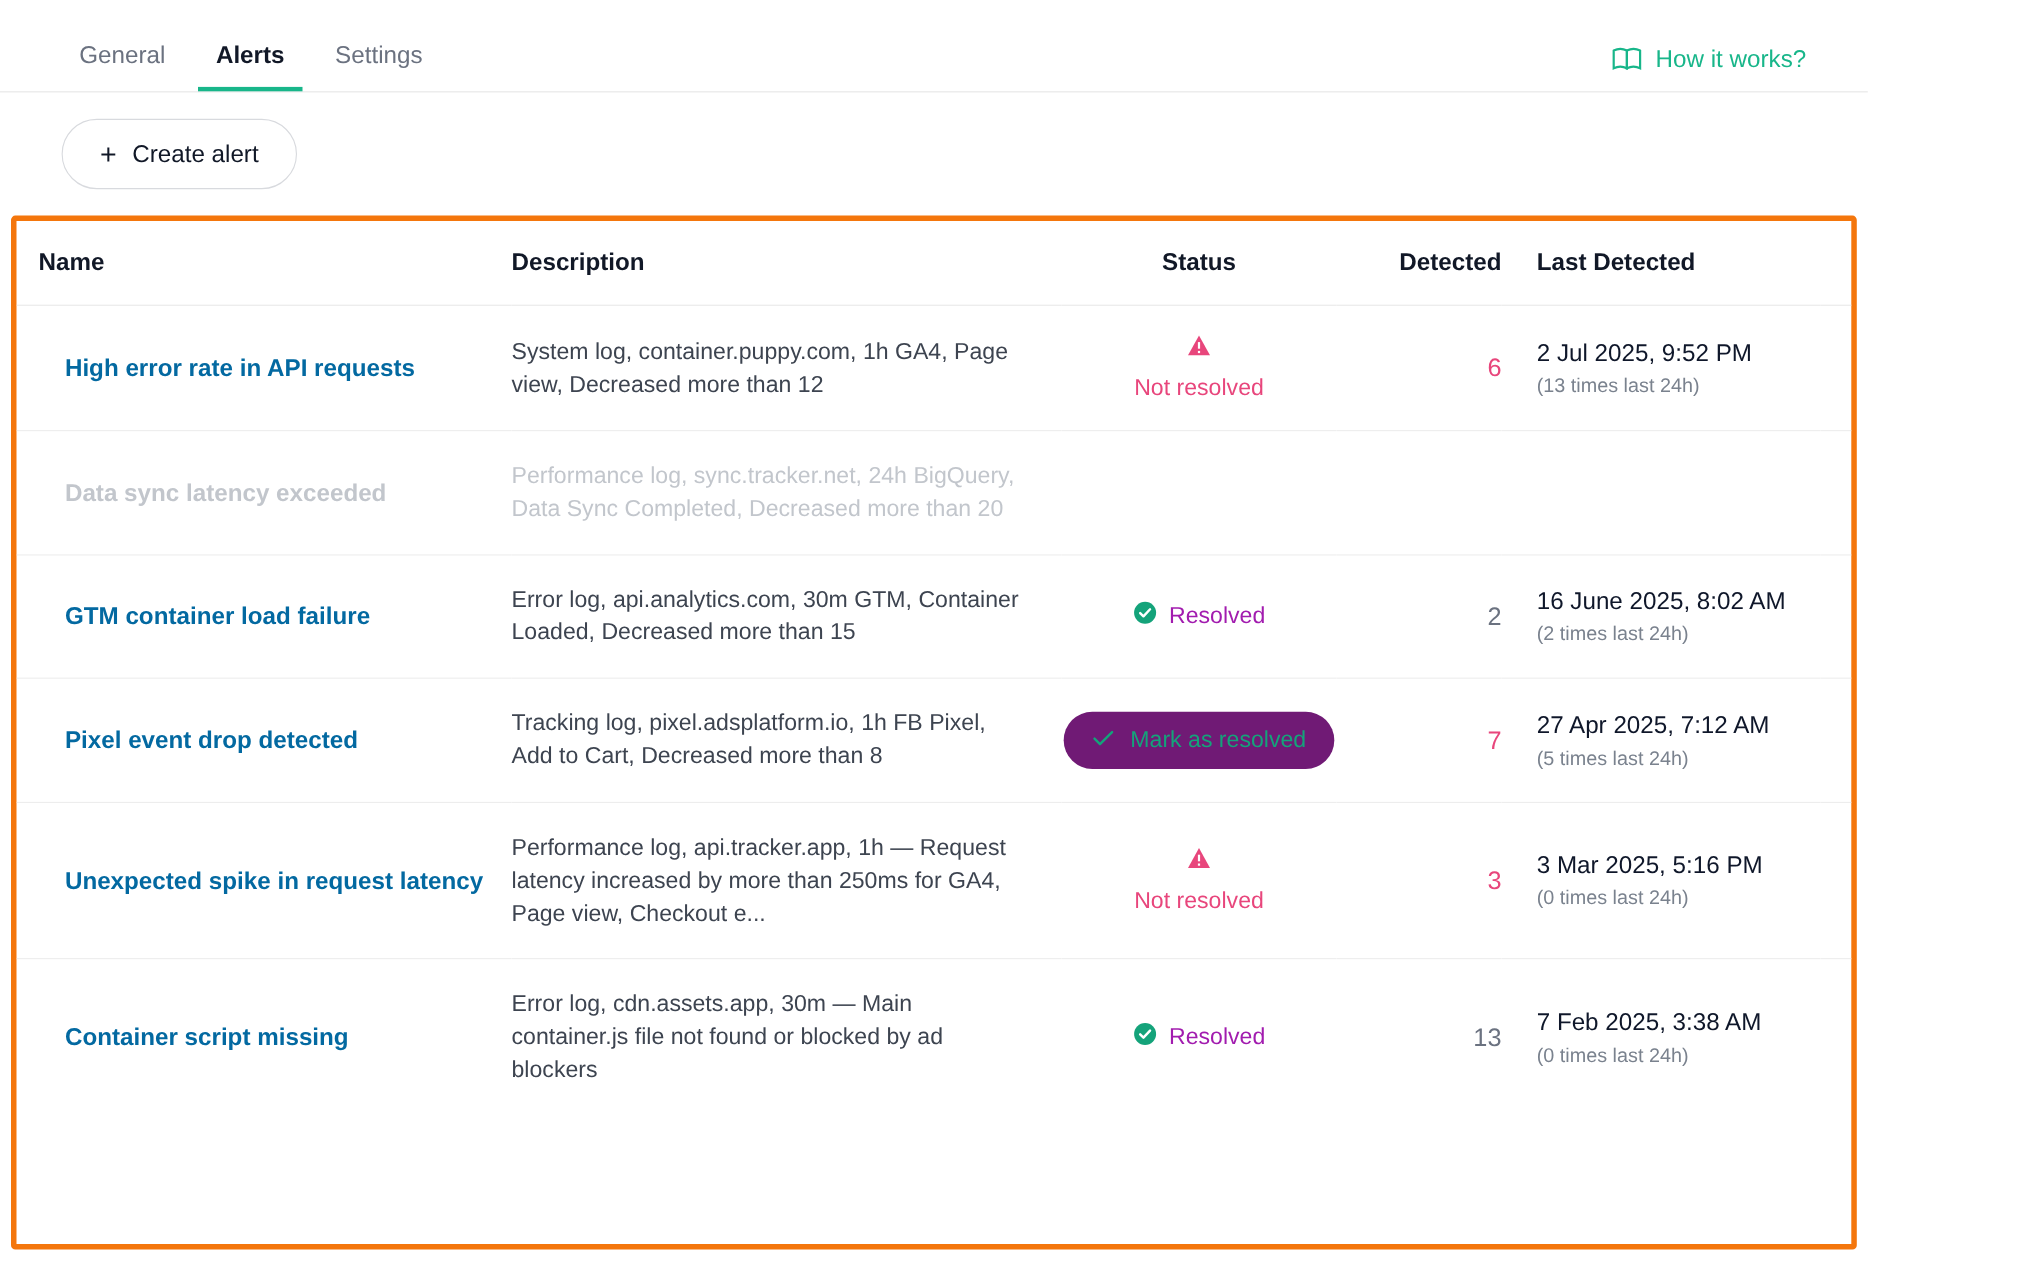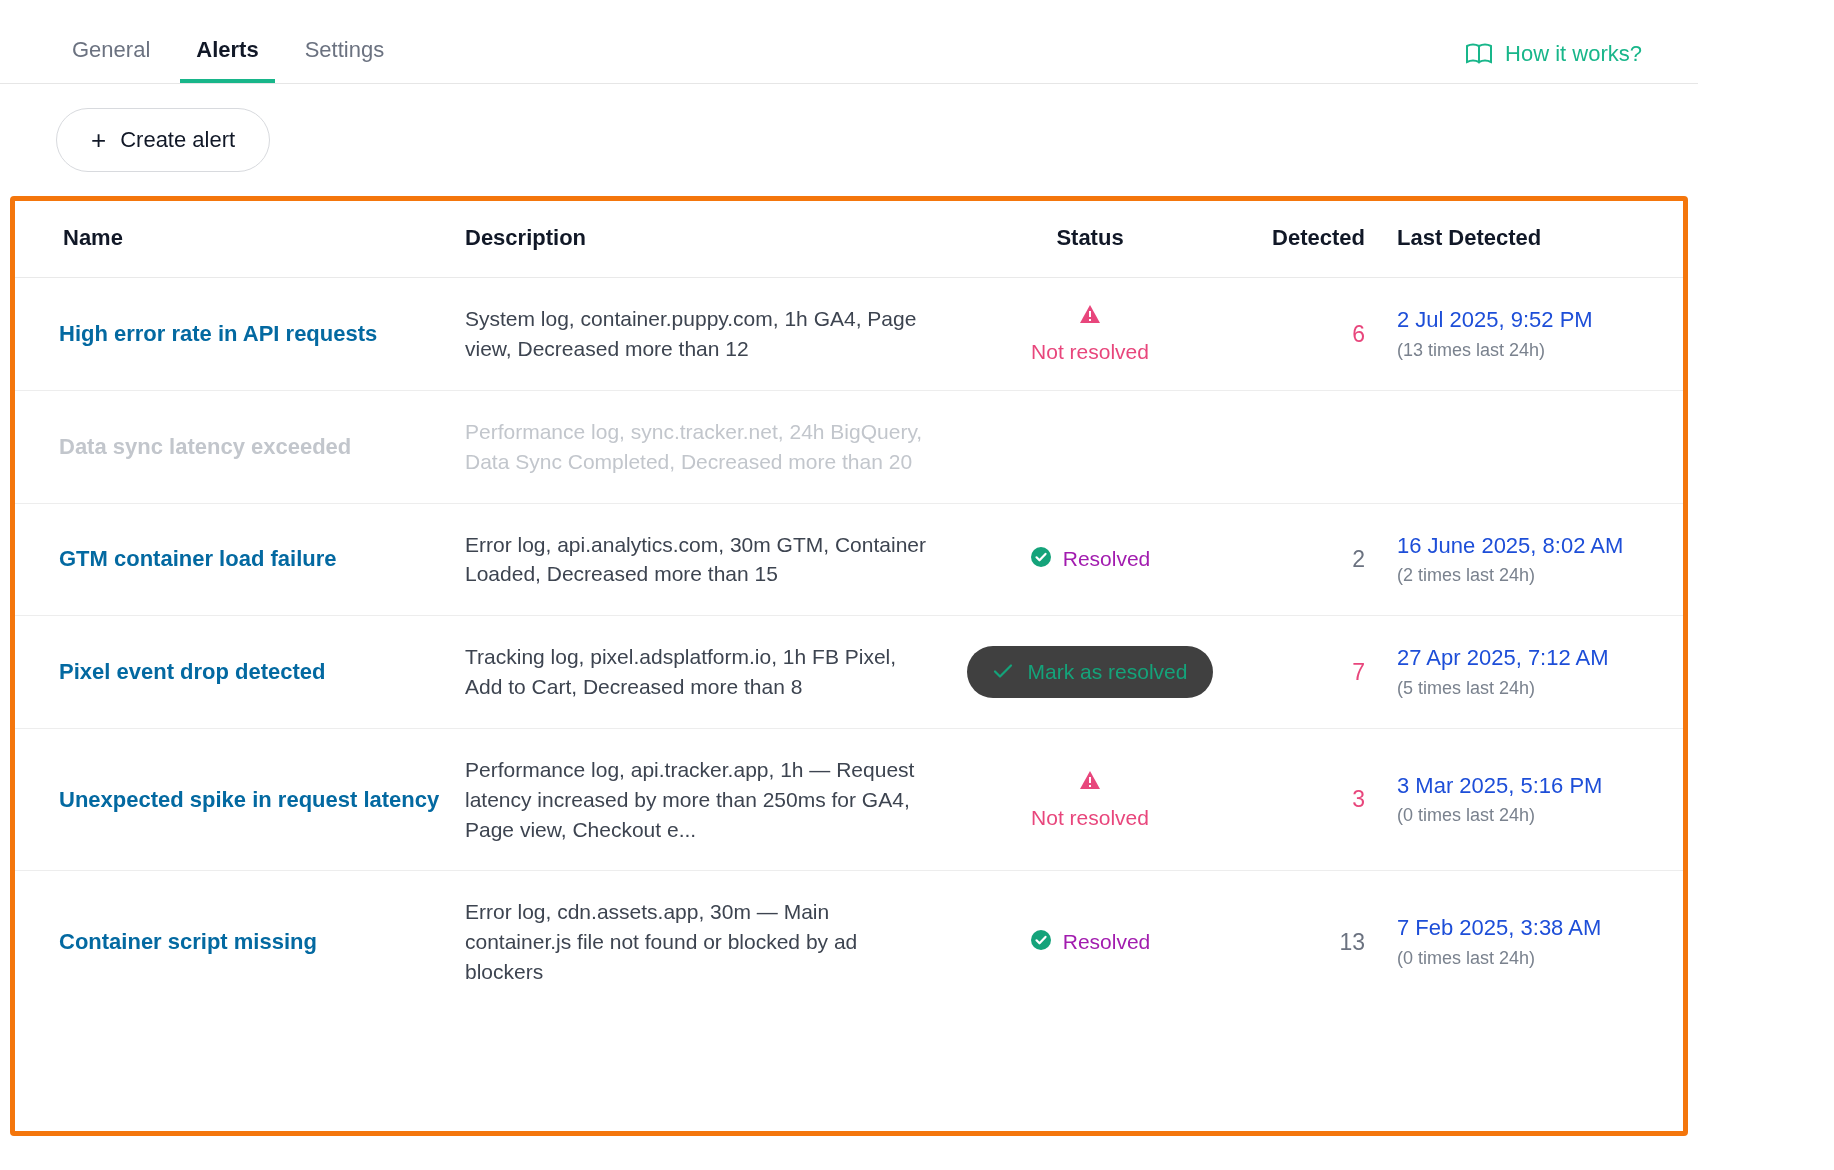--- a/index.html
+++ b/index.html
@@ -115,21 +115,21 @@
     table-layout: fixed;
   }
   thead th {
     font-size: 22px;
     font-weight: bold;
     color: #111827;
     text-align: left;
     padding: 24px 0 26px 0;
     border-bottom: 1px solid #e9e9e9;
   }
-  th.c-name    { width: 450px; padding-left: 48px; }
+  th.c-name    { width: 450px; padding-left: 20px; }
   th.c-desc    { width: 500px; }
   th.c-status  { width: 250px; text-align: center; }
   th.c-detected{ width: 150px; text-align: right; }
   th.c-last    { width: 290px; padding-left: 32px; }
   th.c-edit    { width: 110px; text-align: center; }
   th.c-enable  { width: 140px; text-align: left; }
 
   tbody tr { border-bottom: 1px solid #ededed; }
   tbody tr:last-child { border-bottom: none; }
   tbody td {
@@ -166,31 +166,31 @@
     align-items: center;
     gap: 11px;
     font-size: 21px;
   }
   .status-chip.notresolved { color: #e8467c; flex-direction: column; }
   .status-chip.resolved { color: #a21caf; }
   .mark-resolved {
     display: inline-flex;
     align-items: center;
     gap: 15px;
-    background: #404040;
+    background: #701a75;
     color: #14a37a;
     border-radius: 999px;
     padding: 14px 26px;
     font-size: 21px;
     border: none;
     cursor: pointer;
   }
   .last-main {
     font-size: 22px;
-    color: #1d4ed8;
+    color: #0f172a;
     line-height: 1.2;
   }
   .last-sub {
     font-size: 18px;
     color: #7a828e;
     margin-top: 6px;
   }
 
   .edit-btn {
     background: none;

